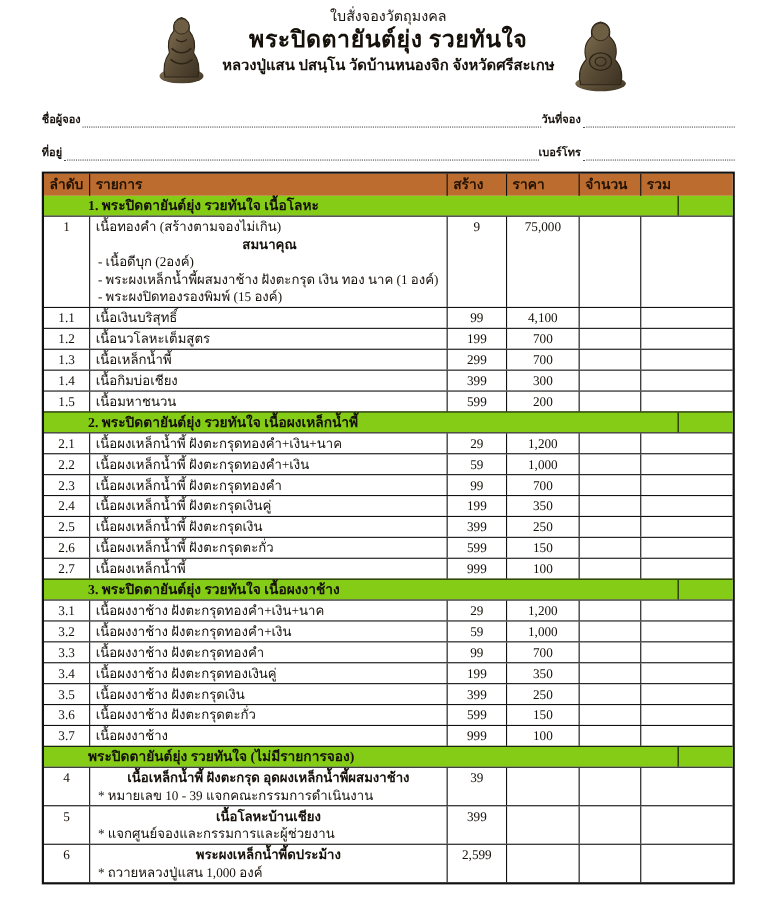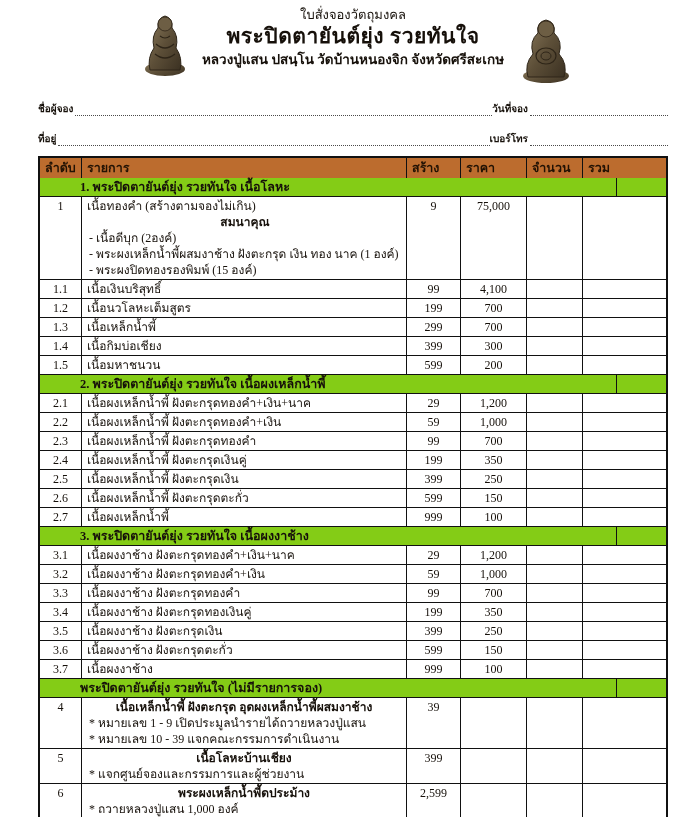--- a/index.html
+++ b/index.html
@@ -325,21 +325,20 @@
             <div class="td c-fill"></div>
           </div>
           <div class="tr section-row">
             <div class="td section-cell">พระปิดตายันต์ยุ่ง รวยทันใจ (ไม่มีรายการจอง)</div>
             <div class="td section-last"></div>
           </div>
           <div class="tr">
             <div class="td c-no">4</div>
             <div class="td c-name">
               <div class="nm b">เนื้อเหล็กน้ำพี้ ฝังตะกรุด อุดผงเหล็กน้ำพี้ผสมงาช้าง</div>
-              <div class="dt">* หมายเลข 1 - 9 เปิดประมูลนำรายได้ถวายหลวงปู่แสน</div>
               <div class="dt">* หมายเลข 10 - 39 แจกคณะกรรมการดำเนินงาน</div>
             </div>
             <div class="td c-num">39</div>
             <div class="td c-num"></div>
             <div class="td c-fill"></div>
             <div class="td c-fill"></div>
           </div>
           <div class="tr">
             <div class="td c-no">5</div>
             <div class="td c-name">

